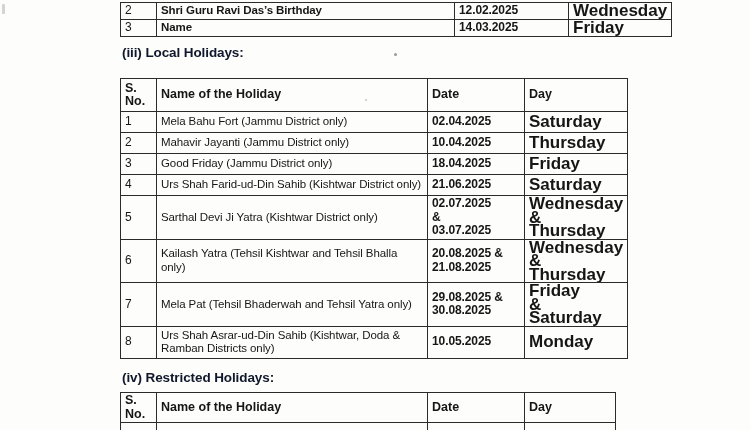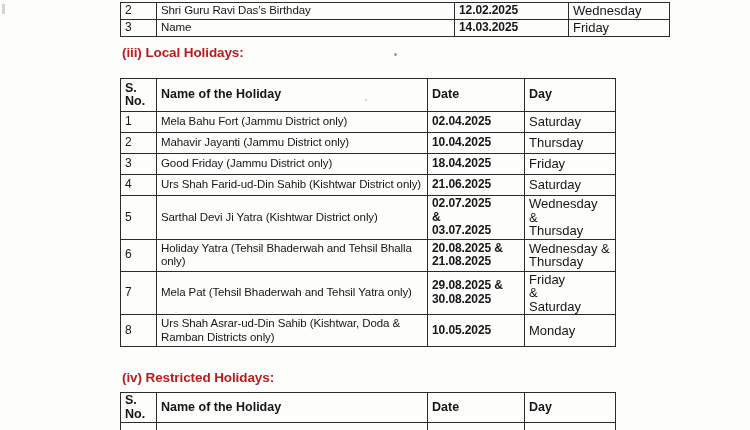--- a/index.html
+++ b/index.html
@@ -33,53 +33,53 @@
     color: #161616;
   }
   .c-sno   { width: 36px; }
   .c-name  { width: 271px; }
   .c-date  { width: 97px; }
   .c-day   { width: 91px; }
 
   .sno-cell  { font-size: 12px; font-weight: 400; }
   .name-cell { font-size: 11.5px; font-weight: 400; letter-spacing: -0.1px; }
   .date-cell { font-size: 12px; font-weight: 700; letter-spacing: -0.1px; }
-  .day-cell  { font-size: 13px; font-weight: 400; }
+  .day-cell  { font-size: 17px; font-weight: 700; }
 
   th.hdr {
     font-size: 12.5px;
     font-weight: 700;
     line-height: 14px;
   }
 
   
   #prev-table { left: 120px; top: 2px; }
   #prev-table td { height: 17px; }
-  #prev-table .c-name { width: 298px; }
+  #prev-table .c-name { width: 298px; font-weight: bold; }
   #prev-table .c-date { width: 114px; }
   #prev-table .c-day  { width: 101px; }
 
   
   #local-table { left: 120px; top: 78px; }
   #local-table tr.hdr-row th { height: 33px; }
   tr.r-1line td { height: 21px; }
   tr.r-2line td { height: 32px; }
   tr.r-3line td { height: 42px; }
 
   
   #restricted-table { left: 120px; top: 392px; }
   #restricted-table tr.hdr-row th { height: 30px; }
   #restricted-table tr.stub-row td { height: 40px; }
 
   .section-heading {
     position: absolute;
     left: 122px;
     font-size: 13.5px;
     font-weight: 700;
-    color: #b91c1c;
+    color: #0f172a;
     letter-spacing: -0.1px;
   }
   #heading-local { top: 45px; }
   #heading-restricted { top: 370px; }
 
   .scan-speck {
     position: absolute;
     border-radius: 50%;
     background: #9b9b9b;
   }
@@ -149,21 +149,21 @@
       <td class="c-name name-cell">Sarthal Devi Ji Yatra (Kishtwar District only)</td>
       <td class="c-date date-cell">02.07.2025
 &amp;
 03.07.2025</td>
       <td class="c-day day-cell">Wednesday
 &amp;
 Thursday</td>
     </tr>
     <tr class="r-2line">
       <td class="c-sno sno-cell">6</td>
-      <td class="c-name name-cell">Holiday Yatra (Tehsil Bhaderwah and Tehsil Bhalla only)</td>
+      <td class="c-name name-cell">Kailash Yatra (Tehsil Kishtwar and Tehsil Bhalla only)</td>
       <td class="c-date date-cell">20.08.2025 &amp;
 21.08.2025</td>
       <td class="c-day day-cell">Wednesday &amp;
 Thursday</td>
     </tr>
     <tr class="r-3line">
       <td class="c-sno sno-cell">7</td>
       <td class="c-name name-cell">Mela Pat (Tehsil Bhaderwah and Tehsil Yatra only)</td>
       <td class="c-date date-cell">29.08.2025 &amp;
 30.08.2025</td>

